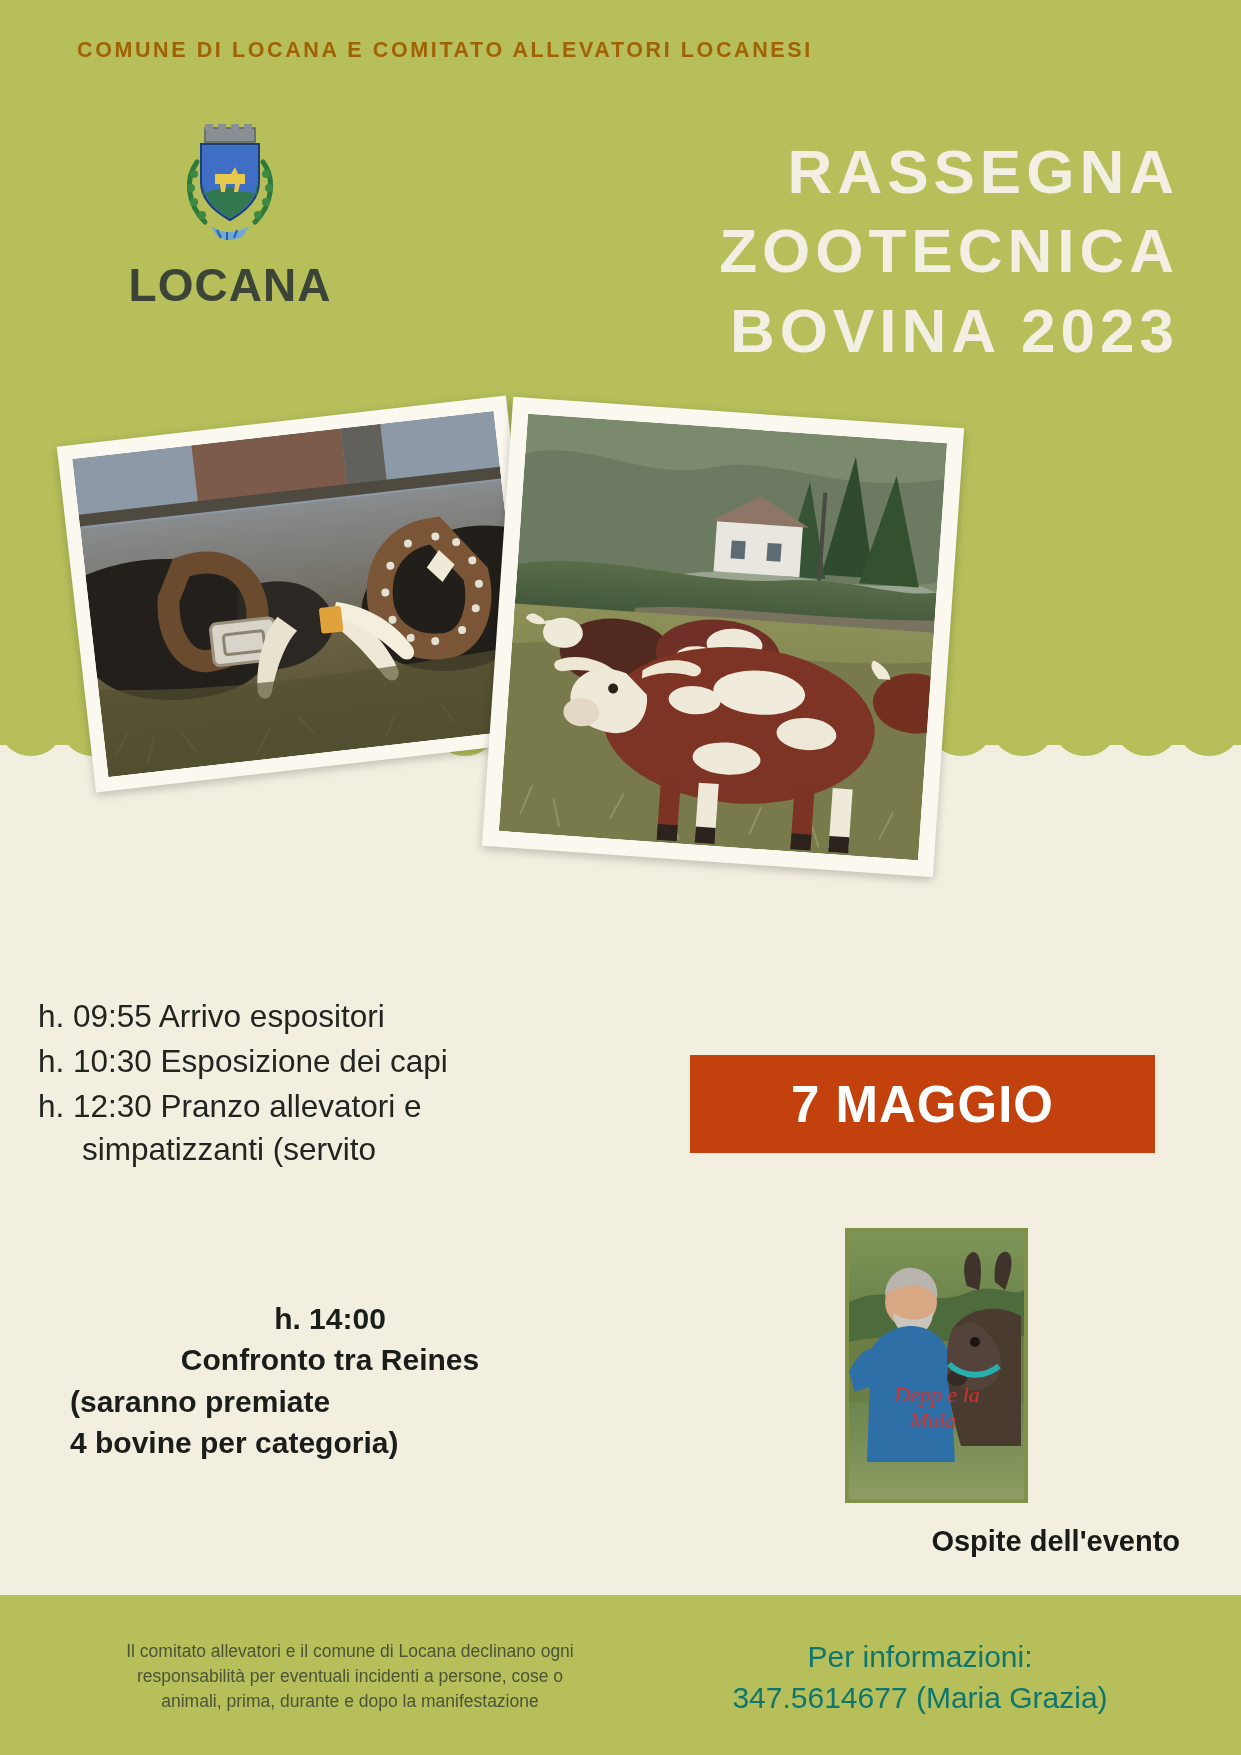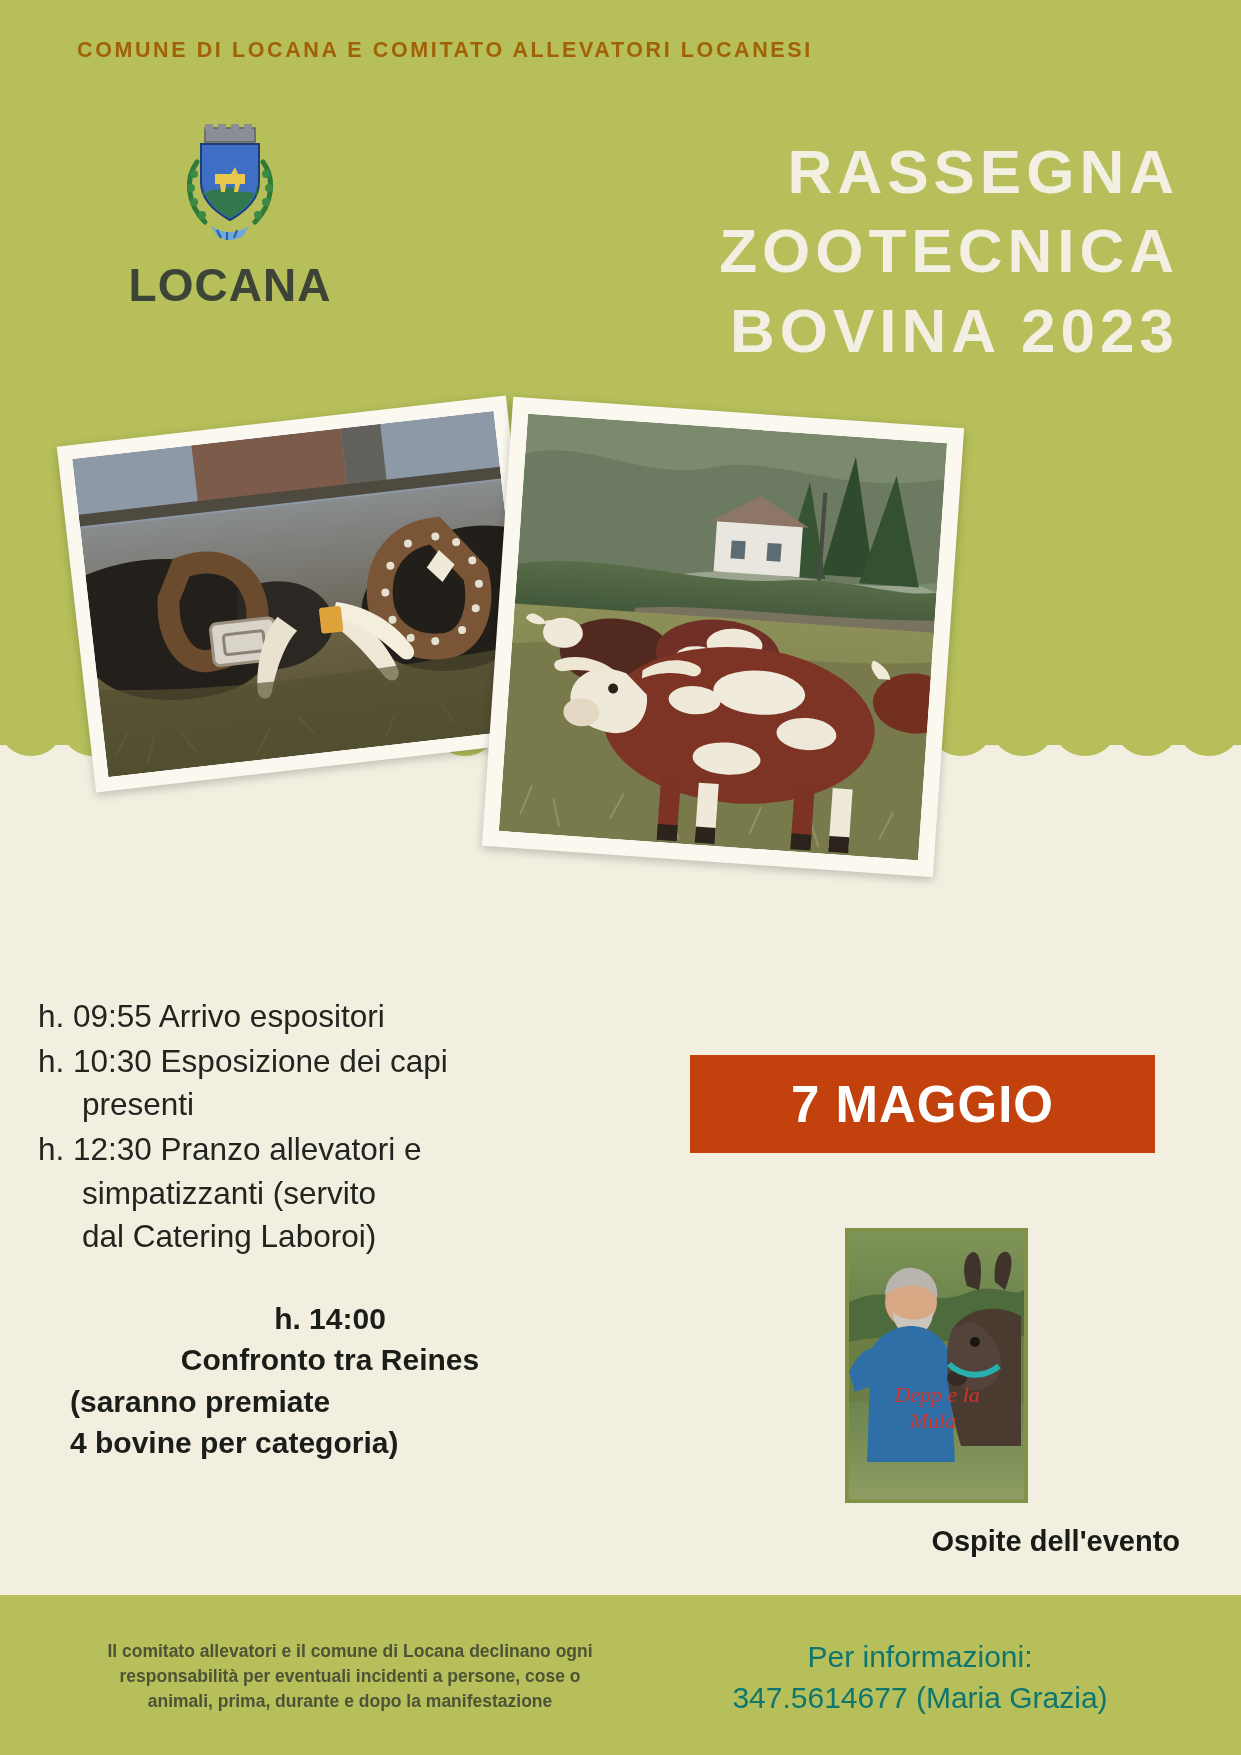--- a/index.html
+++ b/index.html
@@ -203,21 +203,20 @@
   }
   .disclaimer {
     position: absolute;
     left: 90px;
     top: 1639px;
     width: 520px;
     text-align: center;
     font-size: 17.5px;
     line-height: 1.42;
     color: #4c5336;
-    font-weight: bold;
   }
   .info {
     position: absolute;
     left: 640px;
     top: 1637px;
     width: 560px;
     text-align: center;
     font-size: 30px;
     line-height: 1.36;
     color: #0f766e;
@@ -448,26 +447,24 @@
     </svg>
   </div>
 </div>
 
 <div class="schedule">
   <div class="row">
     <span>h. 09:55 Arrivo espositori</span>
   </div>
   <div class="row">
     <span>h. 10:30 Esposizione dei capi</span>
-    <span class="ind">presenti</span>
   </div>
   <div class="row">
     <span>h. 12:30 Pranzo allevatori e</span>
     <span class="ind">simpatizzanti (servito</span>
-    <span class="ind">dal Catering Laboroi)</span>
   </div>
 </div>
 
 <div class="highlight">
   <div class="c">h. 14:00</div>
   <div class="c">Confronto tra Reines</div>
   <div class="l">(saranno premiate</div>
   <div class="l">4 bovine per categoria)</div>
 </div>
 

